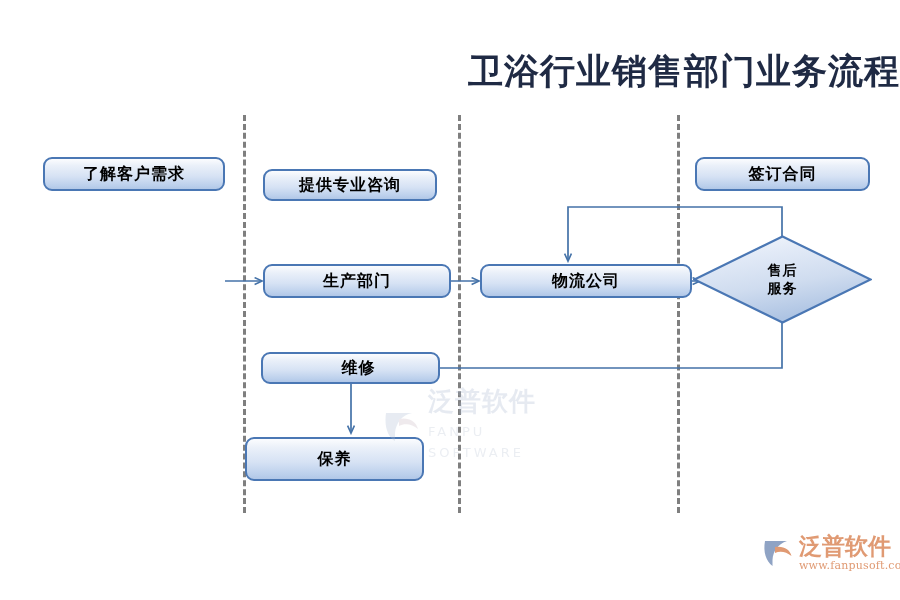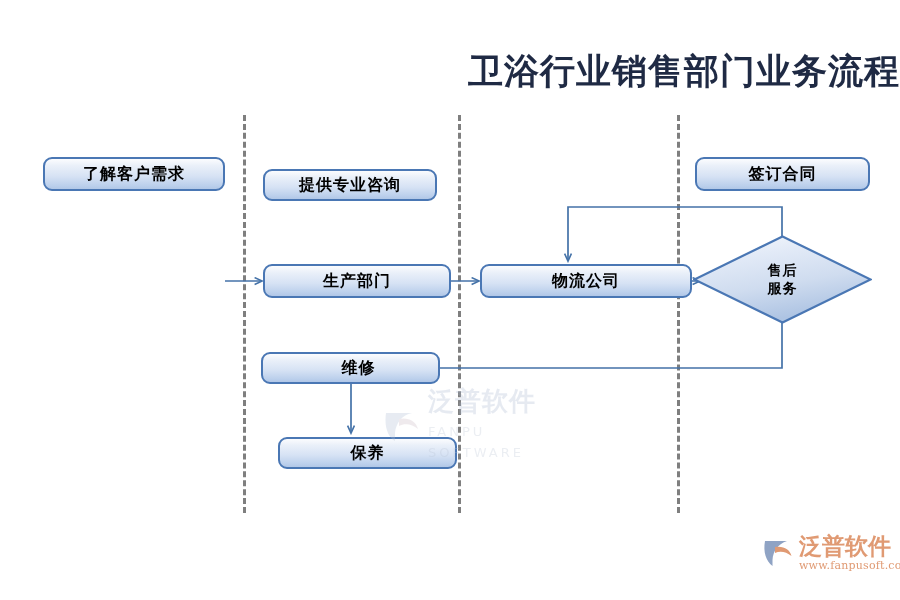--- a/index.html
+++ b/index.html
@@ -227,21 +227,21 @@
     <span class="diamond-label">
       <span>售后</span><br>
       <span>服务</span>
     </span>
   </div>
 
   <div class="node-box" style="left:261px; top:352px; width:179px; height:32px;padding-left:16px;">
     <span>维修</span>
   </div>
 
-  <div class="node-box" style="left:278px; top:437px; width:179px; height:32px;text-align:center;">
+  <div class="node-box" style="left:245px; top:437px; width:179px; height:44px;text-align:center;">
     <span>保养</span>
   </div>
 
   <div id="watermark-center">
     <div class="wm-mark">
       <svg width="42" height="42" viewBox="0 0 42 42">
         <path d="M4,8 L30,8 C20,10 14,18 13,28 L13,36 C6,32 2,22 4,8 Z" fill="#aabbd4"></path>
         <path d="M17,14 C26,12 34,16 36,24 C30,19 23,18 17,21 Z" fill="#c9b7c2"></path>
       </svg>
     </div>

